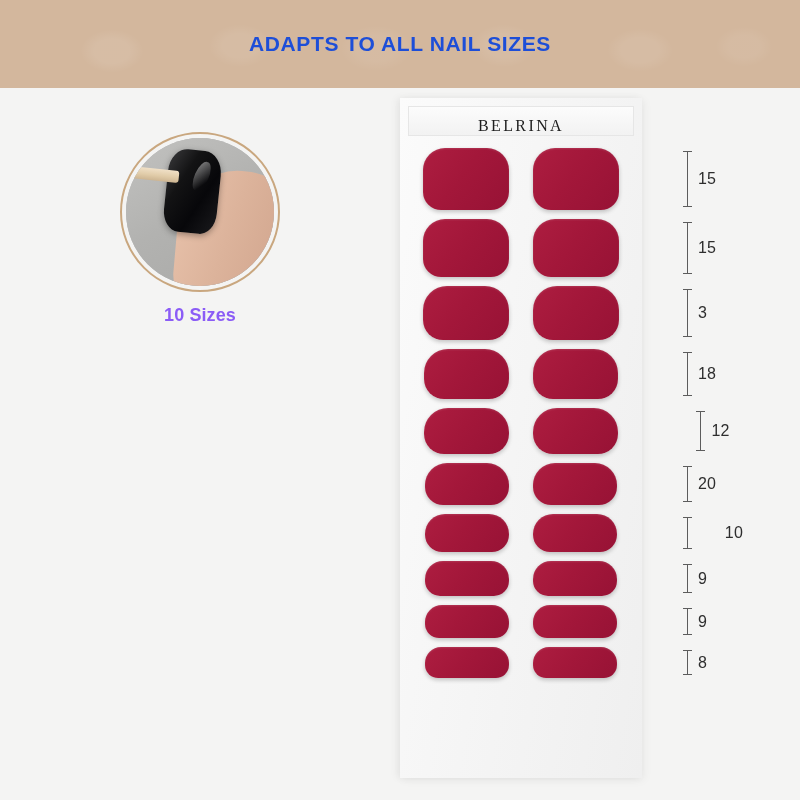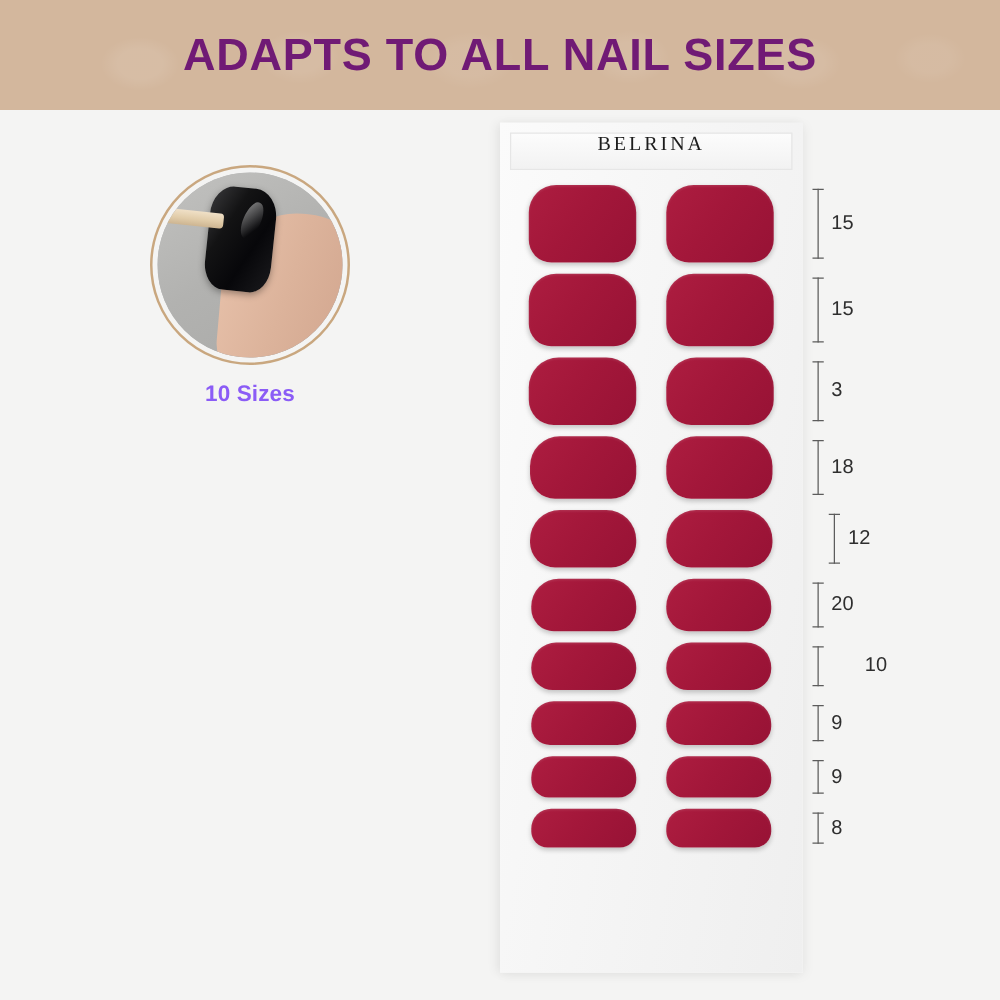--- a/index.html
+++ b/index.html
@@ -31,22 +31,22 @@
       radial-gradient(ellipse 44px 30px at 14% 58%, rgba(255,255,255,.085) 40%, rgba(255,255,255,0) 72%),
       radial-gradient(ellipse 44px 30px at 30% 52%, rgba(255,255,255,.07) 40%, rgba(255,255,255,0) 72%),
       radial-gradient(ellipse 50px 32px at 47% 55%, rgba(255,255,255,.06) 40%, rgba(255,255,255,0) 72%),
       radial-gradient(ellipse 44px 30px at 63% 52%, rgba(255,255,255,.07) 40%, rgba(255,255,255,0) 72%),
       radial-gradient(ellipse 46px 30px at 80% 57%, rgba(255,255,255,.075) 40%, rgba(255,255,255,0) 72%),
       radial-gradient(ellipse 40px 28px at 93% 53%, rgba(255,255,255,.06) 40%, rgba(255,255,255,0) 72%);
     pointer-events: none;
   }
   .banner-title {
     position: relative;
-    color: #701a75;
-    font-size: 36px;
+    color: #1d4ed8;
+    font-size: 21px;
     font-weight: 700;
     letter-spacing: 0.6px;
     text-align: center;
     line-height: 88px;
     white-space: nowrap;
   }
 
   
   .features {
     position: absolute;
@@ -244,21 +244,21 @@
   }
   .brand-label {
     position: absolute;
     left: 8px; top: 8px;
     width: 226px;
     height: 30px;
     background: linear-gradient(180deg, #fcfcfc, #f2f2f2);
     border: 1px solid #e6e6e6;
     box-sizing: border-box;
     display: flex;
-    align-items: flex-start;
+    align-items: flex-end;
     justify-content: center;
   }
   .brand-text {
     font-family: "Liberation Serif", serif;
     font-size: 16px;
     letter-spacing: 2.4px;
     color: #1d1d1d;
   }
   .nail-grid {
     position: absolute;
@@ -272,21 +272,21 @@
     margin-bottom: 9px;
   }
   .nail {
     background: linear-gradient(128deg, #ad1d40 0%, #a3173a 45%, #971235 100%);
     box-shadow: 0 2px 4px rgba(0,0,0,.22), inset 0 1px 2px rgba(255,255,255,.12);
   }
 
   
   .sizes {
     position: absolute;
-    left: 650px;
+    left: 683px;
     top: 148px;
     width: 60px;
   }
   .size-row {
     display: flex;
     align-items: center;
     gap: 6px;
   }
   .ibeam {
     position: relative;

